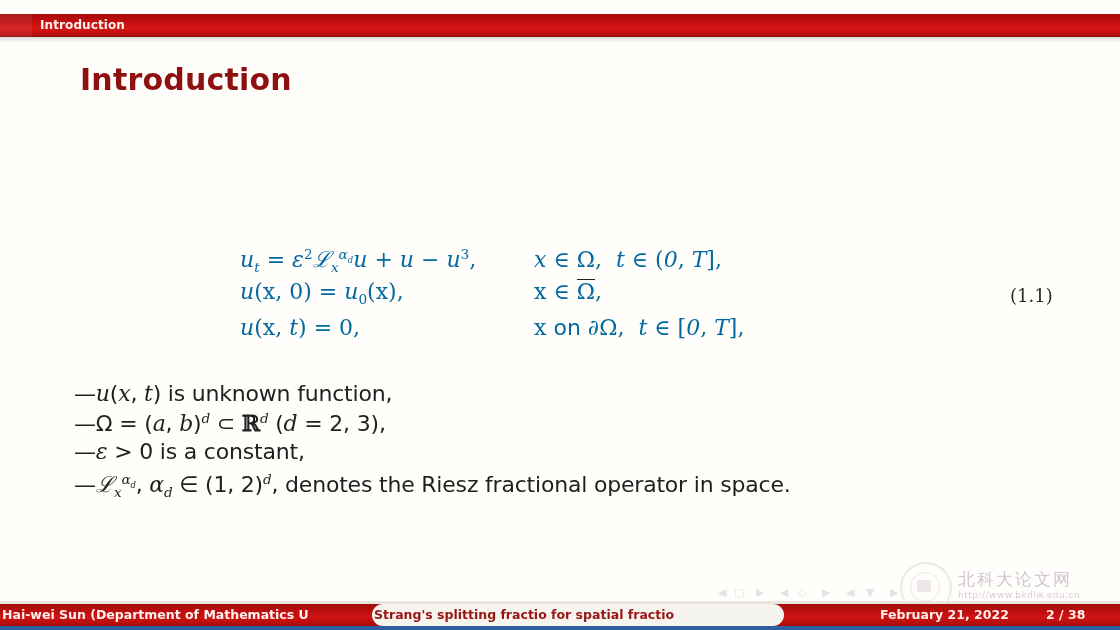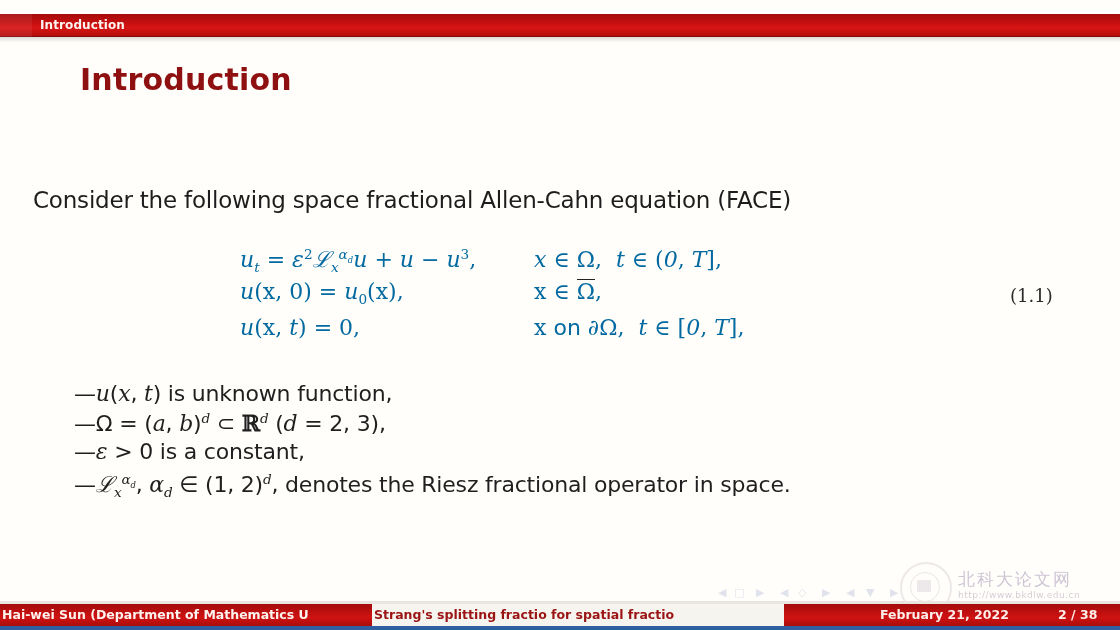--- a/index.html
+++ b/index.html
@@ -235,20 +235,21 @@
   }
   .footer-cell {
     position: absolute;
     top: 0;
     height: 22px;
     line-height: 22px;
     font-size: 12.5px;
     font-weight: bold;
     white-space: nowrap;
     overflow: hidden;
+    border-radius: 11px;
   }
   #footer-author {
     left: 0;
     width: 372px;
     color: #fdf2ee;
     padding-left: 2px;
     box-sizing: border-box;
   }
   #footer-paper {
     left: 372px;
@@ -258,21 +259,20 @@
     padding-left: 2px;
     box-sizing: border-box;
   }
   #footer-date {
     left: 880px;
     color: #fdeeea;
   }
   #footer-page {
     left: 1046px;
     color: #fdeeea;
-    margin-left: 12px;
   }
   #footer-bottom-strip {
     position: absolute;
     left: 0;
     top: 626px;
     width: 1120px;
     height: 4px;
     background: #2f5fa0;
   }
   #footer-top-hairline {
@@ -291,21 +291,20 @@
 
 
   <div id="navbar">
     <div id="navbar-left-block"></div>
     <div id="navbar-label">Introduction</div>
   </div>
   <div id="navbar-shadow"></div>
 
   <div id="frame-title">Introduction</div>
 
-  <div id="intro-sentence">Consider the following space fractional Allen-Cahn equation (FACE)</div>
 
   <div class="eqblock">
 
     <div class="eqrow">
       <span class="eq-lhs">u<sub class="sm">t</sub> <span class="up">=</span> ε<sup class="sm up">2</sup><span class="script-l">ℒ</span><sub class="sm">x</sub><sup class="sm">α<sub class="sm">d</sub></sup>u <span class="up">+</span> u <span class="up">−</span> u<sup class="sm up">3</sup><span class="up">,</span></span><span class="eq-rhs">&nbsp;&nbsp;x <span class="up">∈</span> <span class="up">Ω</span><span class="up">,</span>&nbsp; t <span class="up">∈</span> <span class="up">(</span>0<span class="up">,</span> T<span class="up">]</span><span class="up">,</span></span>
     </div>
 
     <div class="eqrow">
       <span class="eq-lhs">u<span class="up">(</span><span class="up">x</span><span class="up">,</span> <span class="up">0</span><span class="up">)</span> <span class="up">=</span> u<sub class="sm up">0</sub><span class="up">(</span><span class="up">x</span><span class="up">)</span><span class="up">,</span></span><span class="eq-rhs">&nbsp;&nbsp;<span class="up">x</span> <span class="up">∈</span> <span class="up overline">Ω</span><span class="up">,</span></span>
     </div>

